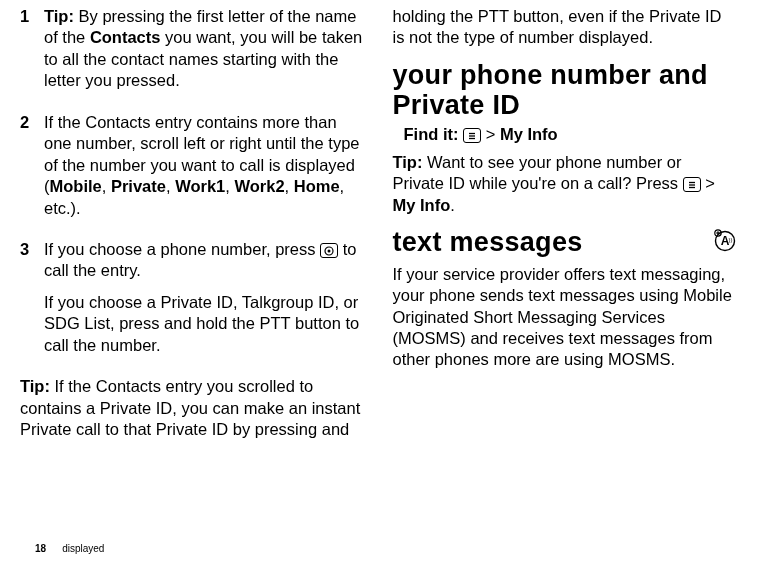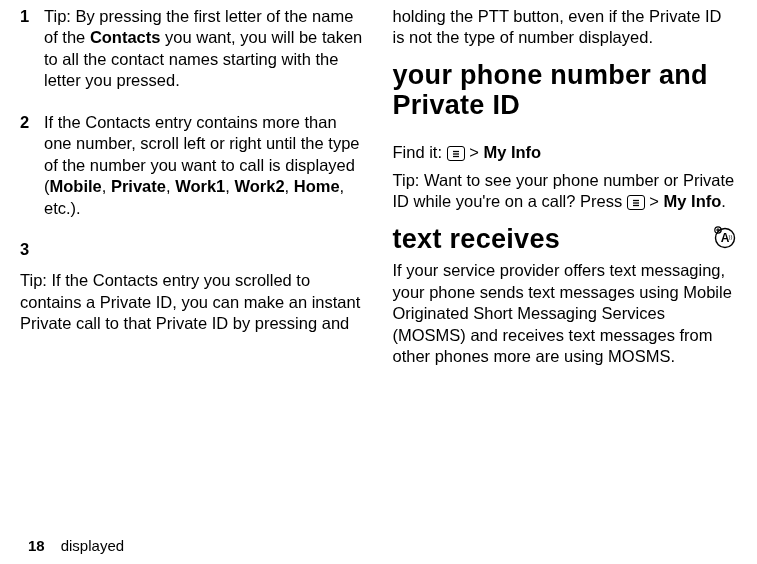--- a/index.html
+++ b/index.html
@@ -37,36 +37,36 @@
     .num-body {
       flex: 1;
     }
     .num-body p {
       margin-bottom: 10px;
     }
     .tip-block p {
       margin-bottom: 1px;
     }
     .b {
-      font-weight: normal;
+      font-weight: bold;
       font-family: "Arial Narrow", Arial, sans-serif;
       font-stretch: condensed;
     }
     .bcond {
       font-weight: bold;
       font-family: "Arial Narrow", Arial, sans-serif;
       font-stretch: condensed;
     }
     h2.section {
       font-size: 27px;
       font-weight: bold;
       letter-spacing: 0.3px;
       line-height: 1.1;
       margin-top: 12px;
-      margin-bottom: 22px;
+      margin-bottom: 4px;
     }
     .tm-row {
       display: flex;
       align-items: flex-start;
       justify-content: space-between;
       margin-top: 12px;
       margin-bottom: 6px;
     }
     .icon-svg {
       display: inline-block;
@@ -78,22 +78,22 @@
       border-radius: 3px;
       font-size: 11px;
       line-height: 13px;
       padding: 0 3px;
       vertical-align: 1px;
       font-weight: bold;
     }
     .footer {
       position: absolute;
       bottom: 10px;
-      left: 28px;
-      font-size: 15px;
+      left: 35px;
+      font-size: 10px;
       display: flex;
       align-items: baseline;
       gap: 16px;
     }
     .footer .pg {
       font-weight: bold;
     }
     .mini-icon {
       display: inline-block;
       vertical-align: -2px;
@@ -120,37 +120,46 @@
       <div class="num-body">
         <p>
           <span>If the Contacts entry contains more than one number, scroll left or right until the type of the number you want to call is displayed (</span><span class="bcond">Mobile</span><span>, </span><span class="bcond">Private</span><span>, </span><span class="bcond">Work1</span><span>, </span><span class="bcond">Work2</span><span>, </span><span class="bcond">Home</span><span>, etc.).</span>
         </p>
       </div>
     </div>
 
     <div class="num-item">
       <div class="num">3</div>
       <div class="num-body">
+        <p>
+          <span>If you choose a phone number, press </span><span class="key-glyph">
+            <svg class="mini-icon" width="10" height="10" viewBox="0 0 10 10">
+              <circle cx="5" cy="5" r="4" fill="none" stroke="#000" stroke-width="1.2"></circle>
+              <circle cx="5" cy="5" r="1.5" fill="#000"></circle>
+            </svg>
+          </span><span> to call the entry.</span>
+        </p>
+        <p>If you choose a Private ID, Talkgroup ID, or SDG List, press and hold the PTT button to call the number.</p>
       </div>
     </div>
 
     <div class="tip-block">
       <p>
         <span class="b">Tip:</span><span> If the Contacts entry you scrolled to contains a Private ID, you can make an instant Private call to that Private ID by pressing and</span>
       </p>
     </div>
 
   </div>
 
   <div class="col">
     <p style="margin-bottom:6px;">holding the PTT button, even if the Private ID is not the type of number displayed.</p>
 
     <h2 class="section">your phone number and Private ID</h2>
 
-    <p style="margin-bottom:6px;">
+    <p style="margin-bottom:6px;margin-left:11px;">
       <span class="b">Find it:</span>
       <span class="key-glyph">
         <svg class="mini-icon" width="10" height="10" viewBox="0 0 10 10">
           <line x1="2" y1="2.5" x2="8" y2="2.5" stroke="#000" stroke-width="1.3"></line>
           <line x1="2" y1="5" x2="8" y2="5" stroke="#000" stroke-width="1.3"></line>
           <line x1="2" y1="7.5" x2="8" y2="7.5" stroke="#000" stroke-width="1.3"></line>
         </svg>
       </span><span> &gt; </span><span class="bcond">My Info</span>
     </p>
 
@@ -158,21 +167,21 @@
       <span class="b">Tip:</span><span> Want to see your phone number or Private ID while you're on a call? Press </span><span class="key-glyph">
         <svg class="mini-icon" width="10" height="10" viewBox="0 0 10 10">
           <line x1="2" y1="2.5" x2="8" y2="2.5" stroke="#000" stroke-width="1.3"></line>
           <line x1="2" y1="5" x2="8" y2="5" stroke="#000" stroke-width="1.3"></line>
           <line x1="2" y1="7.5" x2="8" y2="7.5" stroke="#000" stroke-width="1.3"></line>
         </svg>
       </span><span> &gt; </span><span class="bcond">My Info</span><span>.</span>
     </p>
 
     <div class="tm-row">
-      <h2 class="section" style="margin:0;">text receives</h2>
+      <h2 class="section" style="margin:0;">text messages</h2>
       <span>
         <svg class="icon-svg" width="24" height="24" viewBox="0 0 24 24">
           <circle cx="12" cy="13" r="9.5" fill="none" stroke="#000" stroke-width="1.4"></circle>
           <text x="12" y="17" font-family="Arial" font-size="12" font-weight="bold" text-anchor="middle" fill="#000">A</text>
           <text x="17.5" y="14" font-family="Arial" font-size="6" text-anchor="middle" fill="#000">))</text>
           <circle cx="5" cy="5" r="3.2" fill="none" stroke="#000" stroke-width="1.2"></circle>
           <line x1="5" y1="3.2" x2="5" y2="6.8" stroke="#000" stroke-width="1.2"></line>
           <line x1="3.2" y1="5" x2="6.8" y2="5" stroke="#000" stroke-width="1.2"></line>
         </svg>
       </span>

